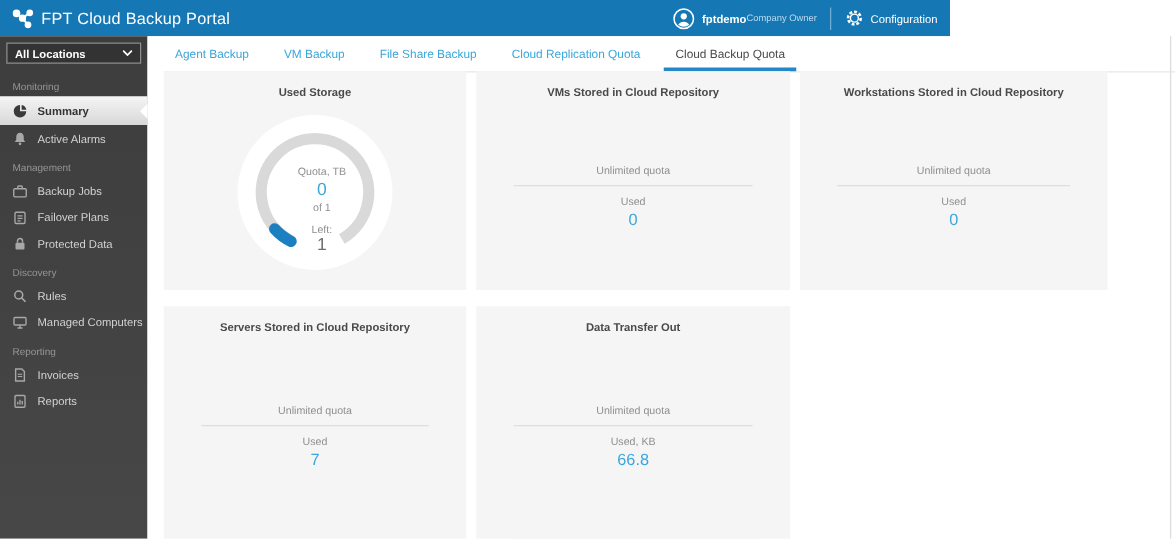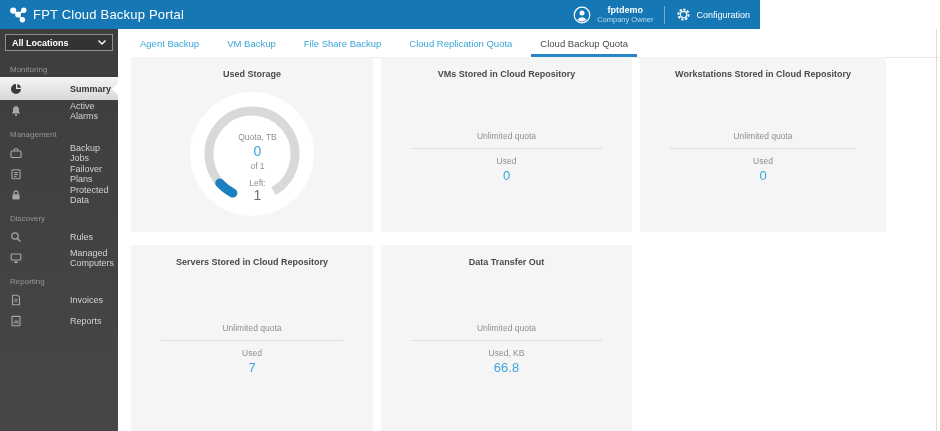--- a/index.html
+++ b/index.html
@@ -8,39 +8,39 @@
 
   
   .header { position:absolute; left:0; top:0; width:760px; height:29px;
             background:#1578b4; display:flex; align-items:center; padding:0 10px; }
   .logo-wrap { display:flex; align-items:center; }
   .logo-icon { width:17px; height:17px; margin-right:6px; }
   .app-title { color:#ffffff; font-size:13px; letter-spacing:.2px; }
   .header-right { margin-left:auto; display:flex; align-items:center; }
   .user-block { display:flex; align-items:center; cursor:pointer; }
   .user-icon { width:18px; height:18px; margin-right:6px; }
-  .user-text { display:flex; flex-direction:column; justify-content:center;text-align:center; }
+  .user-text { display:flex; flex-direction:row; justify-content:center;text-align:center; }
   .user-name { color:#ffffff; font-size:9px; font-weight:bold; line-height:10px; }
   .user-role { color:#bcd9ee; font-size:7.5px; line-height:9px; }
   .header-divider { width:1px; height:18px; background:rgba(255,255,255,.4); margin:0 11px; }
   .config-block { display:flex; align-items:center; cursor:pointer; }
   .gear-icon { width:15px; height:15px; margin-right:5px; }
   .config-label { color:#ffffff; font-size:9px; }
 
   
   .sidebar { position:absolute; left:0; top:29px; width:118px; bottom:0;
              background:linear-gradient(#3d3d3d,#474747); }
   .loc-select { margin:5px; height:17px; background:#333333; border:1px solid #8f8f8f;
                 display:flex; align-items:center; justify-content:space-between;
                 padding:0 6px; cursor:pointer; }
   .loc-label { color:#ffffff; font-size:9px; font-weight:bold; }
   .chevron-down { width:8px; height:5px; }
   .section-label { color:#969696; font-size:8px; padding:9px 10px 3px 10px; }
   .side-item { height:21px; display:flex; align-items:center; padding-left:10px;
-               cursor:pointer; position:relative;gap:40px; }
+               cursor:pointer; position:relative; }
   .side-item .lbl { color:#d2d2d2; font-size:9px; margin-left:8px; }
   .side-item.selected { background:linear-gradient(#f5f5f5,#d8d8d8); height:23px; }
   .side-item.selected .lbl { color:#333333; font-weight:bold; }
   .side-icon { width:12px; height:12px; flex:0 0 12px; display:block; }
   .sel-arrow { position:absolute; right:0; top:50%; margin-top:-6px; width:0; height:0;
                border-top:6px solid transparent; border-bottom:6px solid transparent;
                border-right:6px solid #ffffff; }
 
   
   .main { position:absolute; left:118px; top:29px; right:0; bottom:0; background:#ffffff; }

